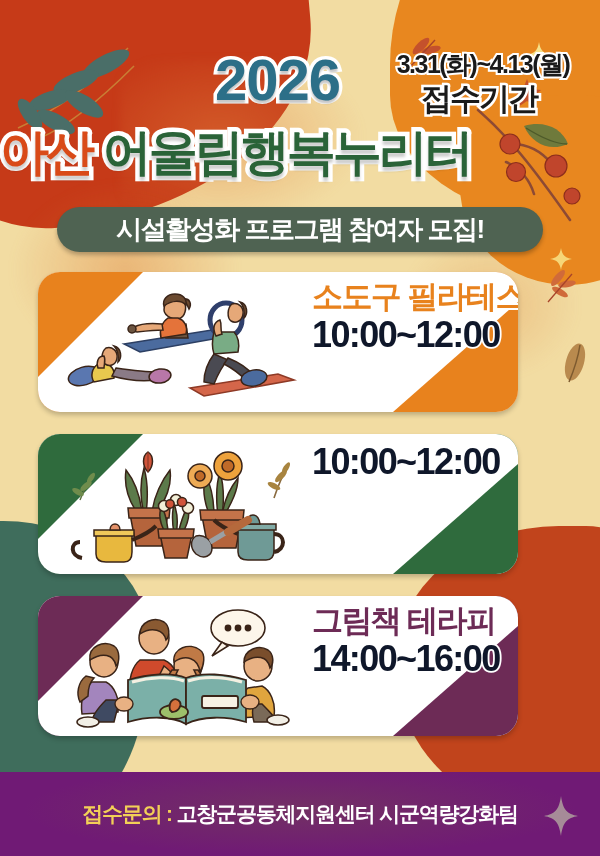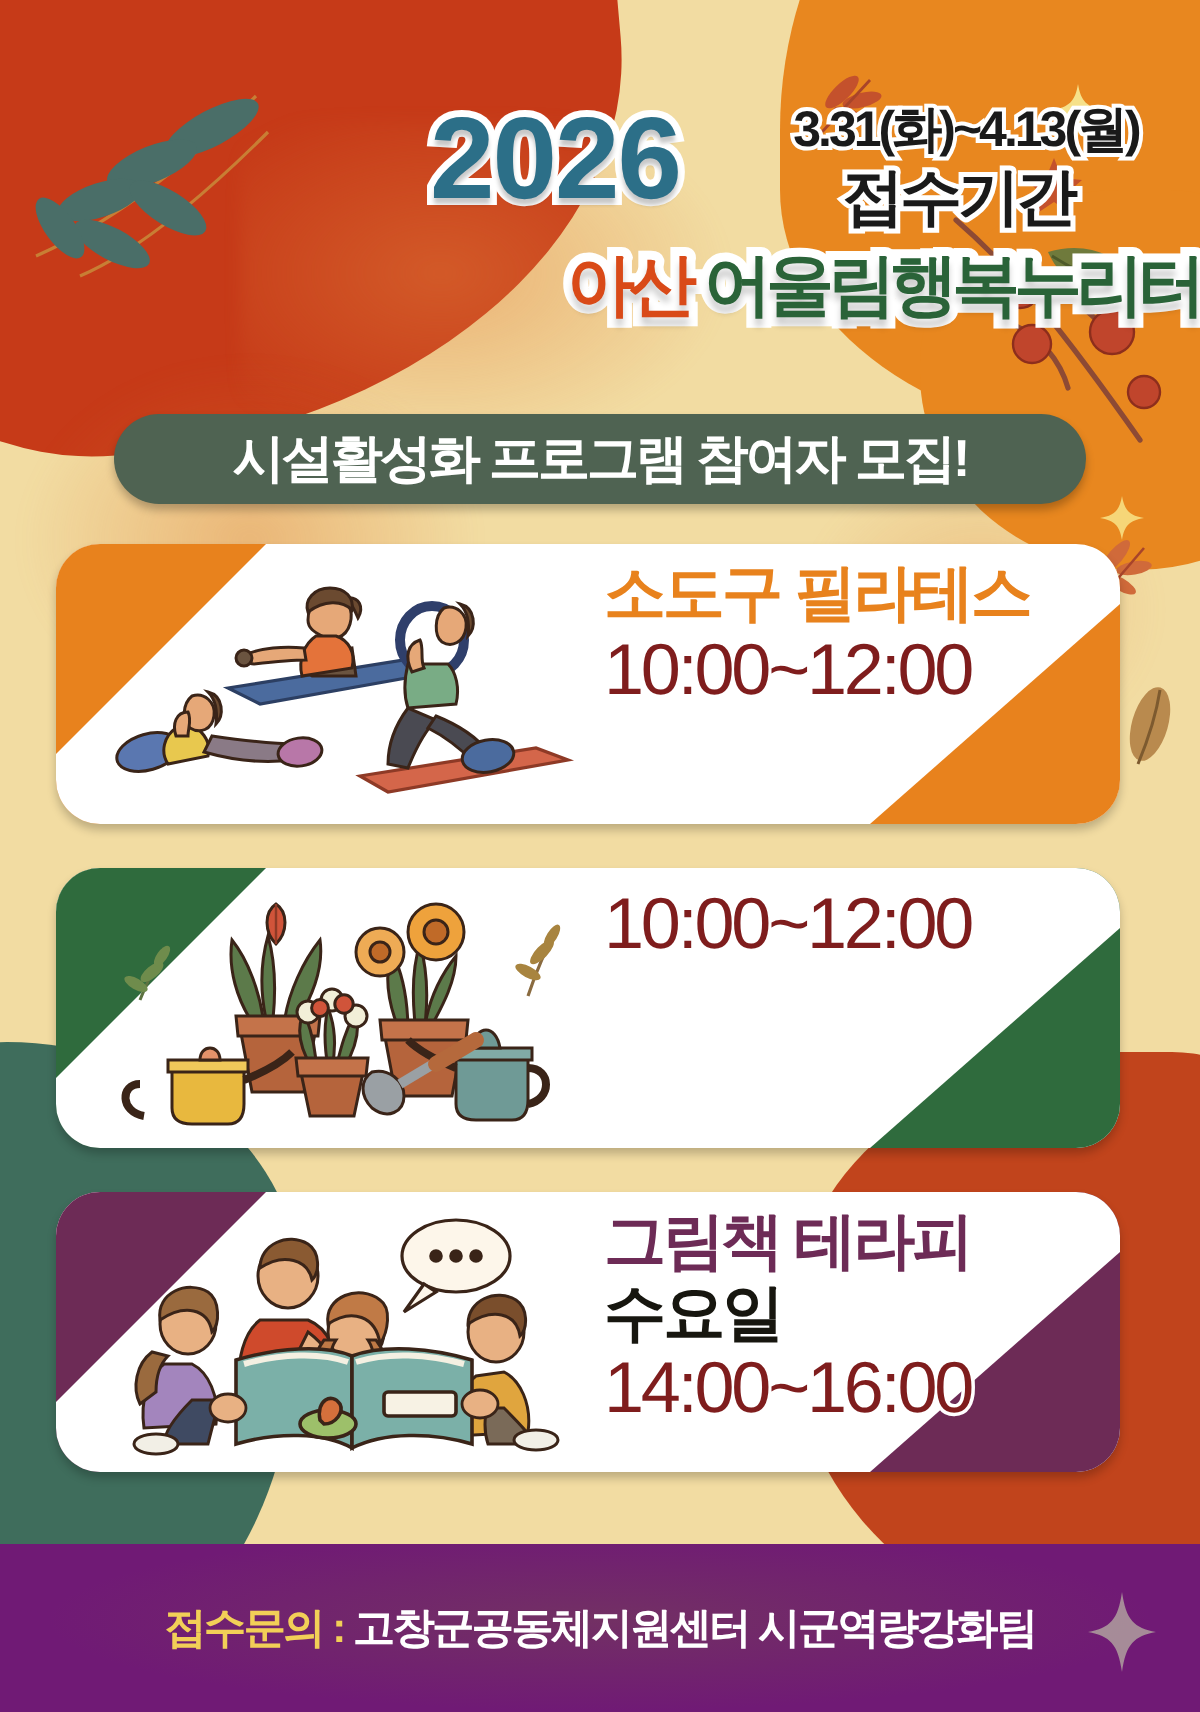--- a/index.html
+++ b/index.html
@@ -131,22 +131,22 @@
     color: #1a1a1a;
     -webkit-text-stroke: 5px #ffffff;
     paint-order: stroke fill;
     font-family: Liberation Serif, serif;
   }
 
   .maintitle {
     position: absolute;
     left: 0; top: 120px;
     width: 600px;
-    text-align: right;
-    font-size: 34px;
+    text-align: left;
+    font-size: 49px;
     font-weight: 900;
     letter-spacing: -3px;
     white-space: nowrap;
     -webkit-text-stroke: 9px #ffffff;
     paint-order: stroke fill;
     text-shadow: 0 4px 3px rgba(0,0,0,.20);
   }
   .mt-city  { color: #d94a18; }
   .mt-name  { color: #2a6338; }
 
@@ -165,22 +165,22 @@
     font-size: 26px;
     font-weight: 900;
     letter-spacing: -1.5px;
     color: #ffffff;
     white-space: nowrap;
   }
 
   
   .card {
     position: absolute;
-    left: 28px;
-    width: 532px;
+    left: 38px;
+    width: 480px;
     height: 140px;
     border-radius: 22px;
     overflow: hidden;
     box-shadow: 0 3px 5px rgba(0,0,0,.22);
   }
   .card-inner {
     position: absolute;
     inset: 0;
     background: #ffffff;
     overflow: hidden;
@@ -219,24 +219,24 @@
     font-size: 31px;
     font-weight: 900;
     letter-spacing: -1.4px;
     line-height: 1.15;
     color: #17160f;
     -webkit-text-stroke: 3.5px #ffffff;
     paint-order: stroke fill;
   }
   .card-time {
     font-size: 36px;
-    font-weight: 400;
+    font-weight: 700;
     letter-spacing: -1.6px;
     line-height: 1.12;
-    color: #7f1d1d;
+    color: #0f172a;
     white-space: nowrap;
     -webkit-text-stroke: 3.5px #ffffff;
     paint-order: stroke fill;
   }
 
   
   .footer {
     position: absolute;
     left: 0; bottom: 0;
     width: 600px;
@@ -633,21 +633,20 @@
 
           <g fill="#e8b183" stroke="#3a2418" stroke-width="1.4">
             <ellipse cx="62" cy="100" rx="9" ry="7"></ellipse>
             <ellipse cx="188" cy="98" rx="9" ry="7"></ellipse>
           </g>
         </svg>
       </div>
 
       <div class="card-text">
         <div class="card-title" style="color:#6d2b56;">그림책 테라피</div>
-        <div class="card-day">수요일</div>
         <div class="card-time">14:00~16:00</div>
       </div>
     </div>
   </div>
 
   <div class="footer">
     <div class="footer-glow"></div>
     <div class="footer-line1">
       <span class="footer-label">접수문의 :</span>
       <span>고창군공동체지원센터 시군역량강화팀</span>

